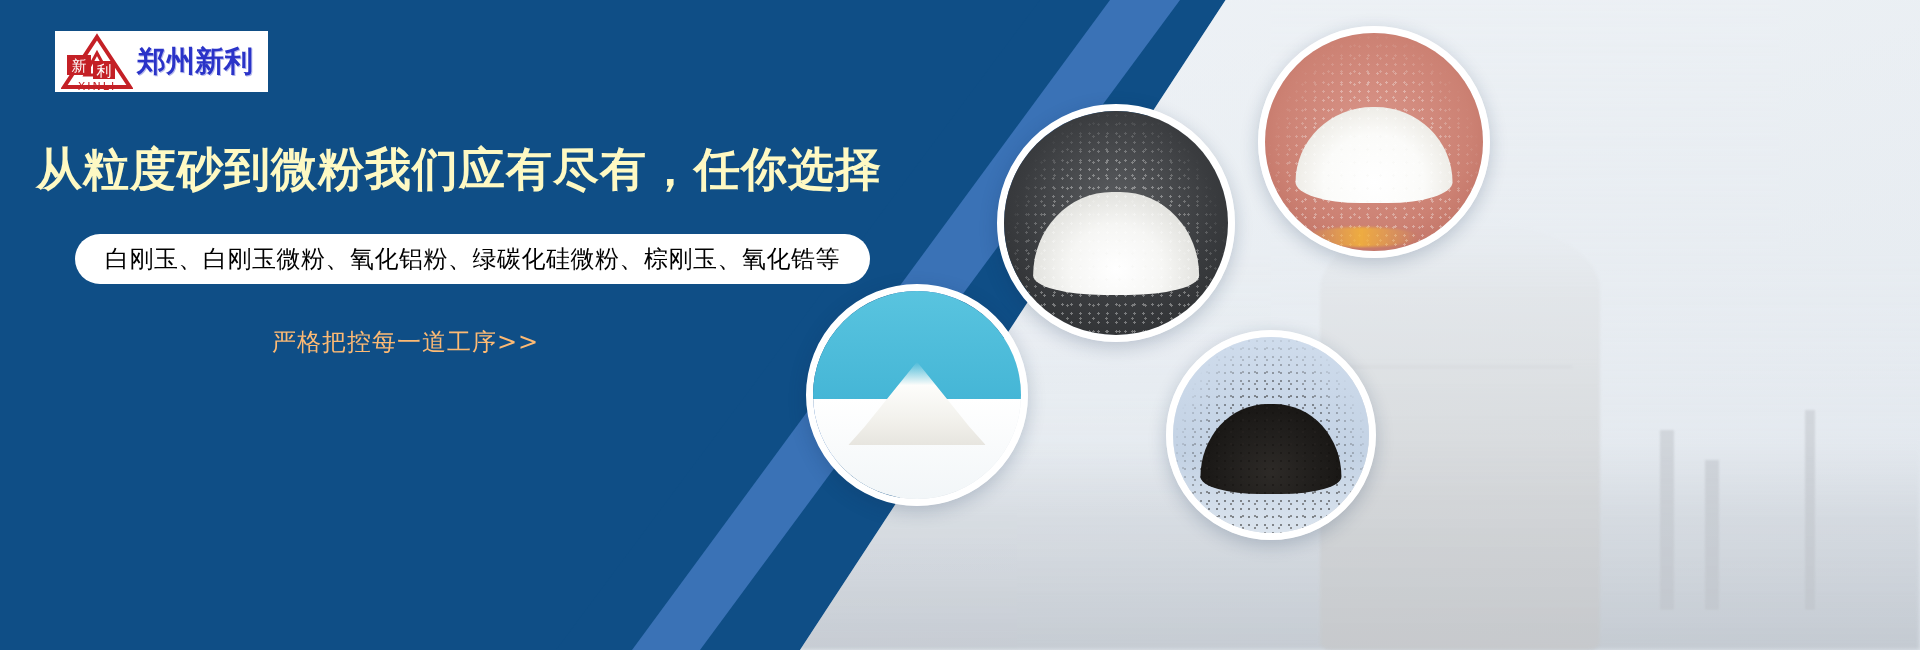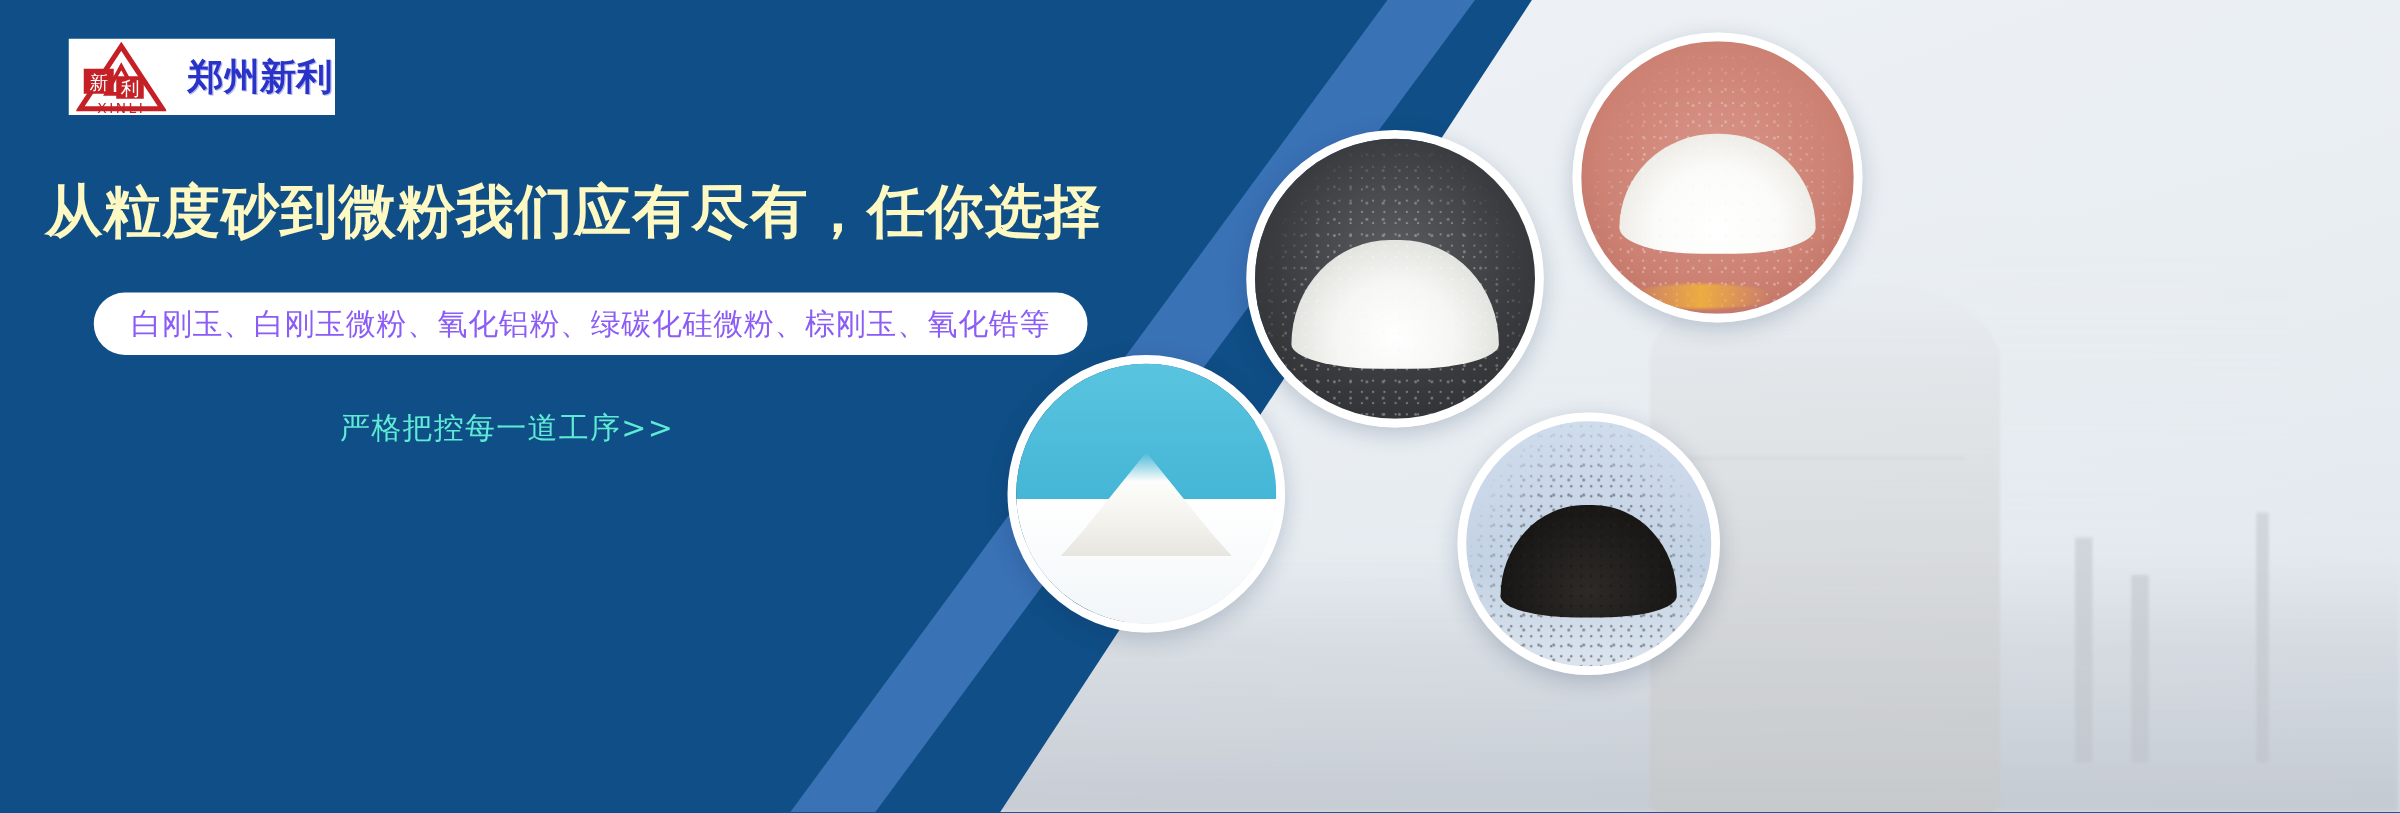--- a/index.html
+++ b/index.html
@@ -66,21 +66,21 @@
   .logo-box{
     position:absolute;left:55px;top:31px;width:213px;height:61px;
     background:#ffffff;display:flex;align-items:center;box-sizing:border-box;
     padding-left:6px;
   }
   .logo-mark{position:relative;width:72px;height:58px;flex:0 0 72px;}
   .logo-mark svg{display:block;}
   .logo-text{
     font-family:"DejaVu Sans","Liberation Sans",sans-serif;
     font-size:29px;font-weight:700;color:#2a33c8;letter-spacing:0px;
-    margin-left:17px;line-height:1;white-space:nowrap;
+    margin-left:4px;line-height:1;white-space:nowrap;
     text-shadow:1px 1px 0 rgba(120,126,220,.55);
   }
 
   
   .headline{
     position:absolute;left:36px;top:143px;
     font-family:"DejaVu Sans","Liberation Sans",sans-serif;
     font-size:46px;font-weight:700;color:#fef9c3;
     letter-spacing:1px;white-space:nowrap;line-height:1.15;
   }
@@ -88,28 +88,28 @@
   
   .pill{
     position:absolute;left:75px;top:234px;
     height:50px;min-width:740px;
     background:#ffffff;border-radius:26px;
     display:flex;align-items:center;justify-content:center;
     padding:0 30px;box-sizing:border-box;
   }
   .pill-text{
     font-family:"DejaVu Sans","Liberation Sans",sans-serif;
-    font-size:24px;color:#8b5cf6;white-space:nowrap;letter-spacing:.5px;
+    font-size:24px;color:#000000;white-space:nowrap;letter-spacing:.5px;
   }
 
   
   .tagline{
     position:absolute;left:272px;top:326px;
     font-family:"DejaVu Sans","Liberation Sans",sans-serif;
-    font-size:24px;color:#5eead4;letter-spacing:1px;white-space:nowrap;
+    font-size:24px;color:#fdba74;letter-spacing:1px;white-space:nowrap;
   }
 
   
   .circle{
     position:absolute;border-radius:50%;overflow:hidden;
     border:7px solid #ffffff;box-sizing:border-box;
     box-shadow:0 5px 18px rgba(20,45,80,.22);
   }
   .c-grit-white{ left:997px; top:104px; width:238px; height:238px; }
   .c-powder-pink{ left:1258px; top:26px;  width:232px; height:232px; }

